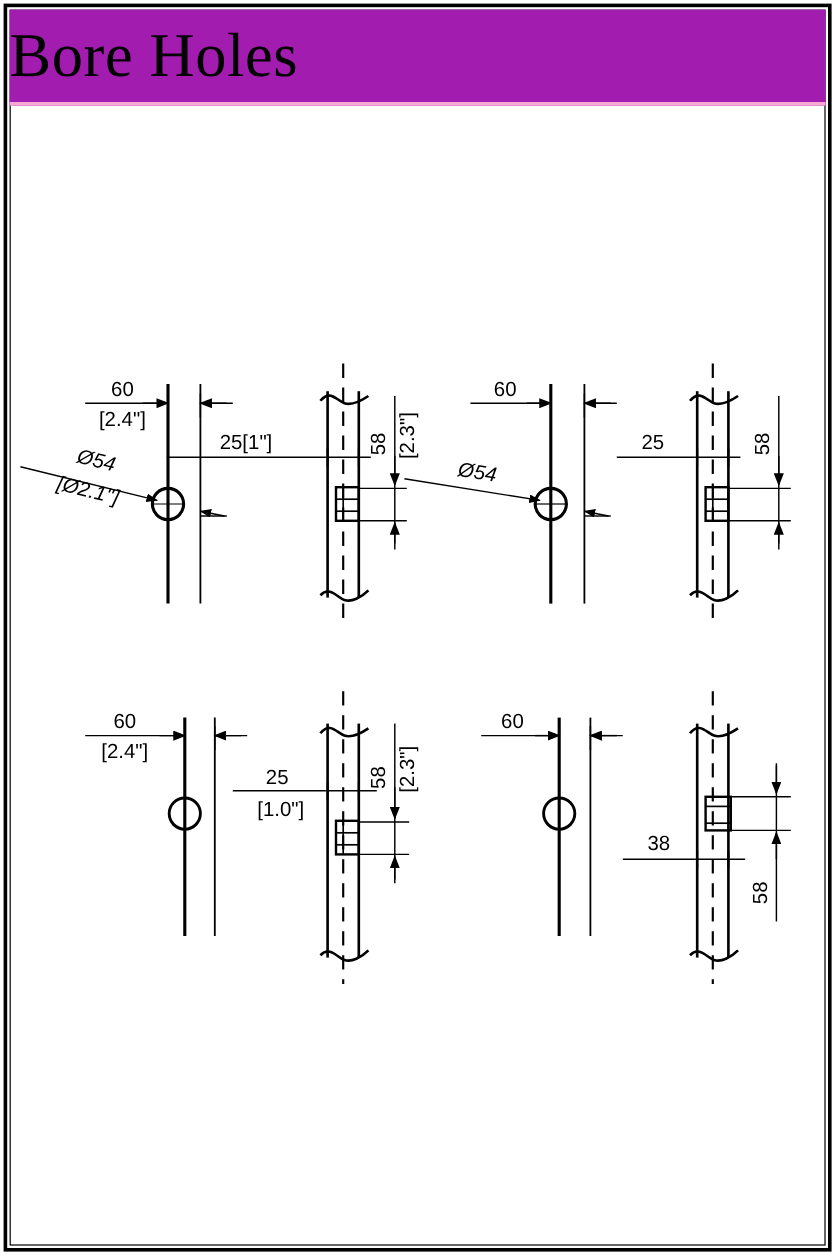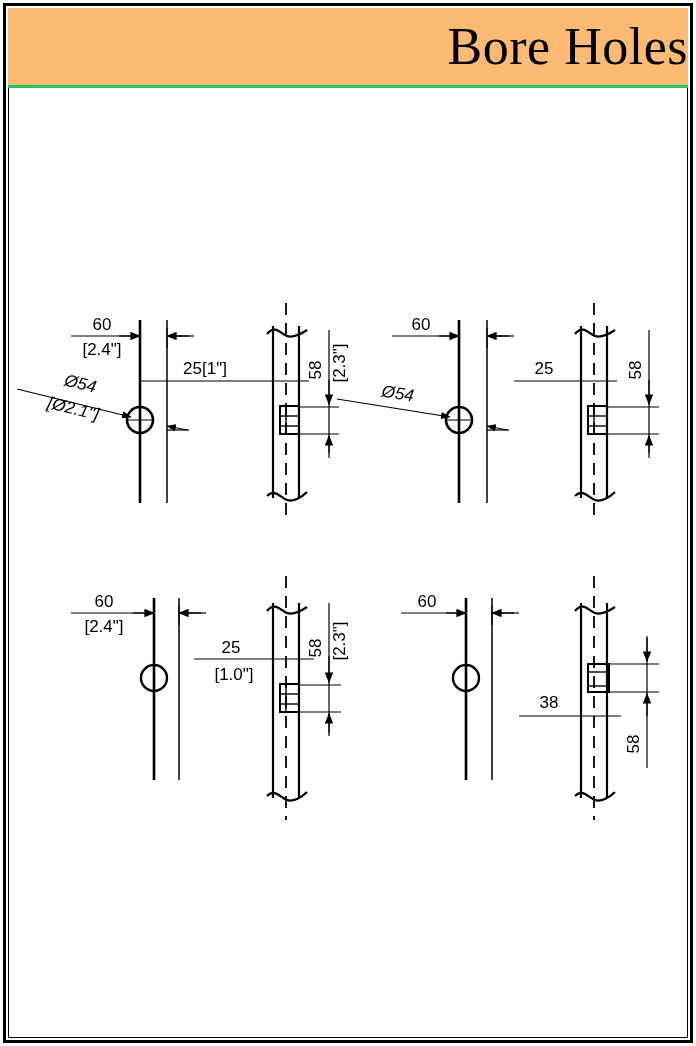--- a/index.html
+++ b/index.html
@@ -37,26 +37,26 @@
     box-sizing: border-box;
     pointer-events: none;
   }
   
   .title-block {
     position: absolute;
     left: 8px;
     top: 8px;
     width: 680px;
     height: 80px;
-    border-bottom: 3px solid #22c55e;
+    border-bottom: 3px solid #f9a8d4;
     box-sizing: border-box;
     display: flex;
     align-items: center;
-    justify-content: flex-end;
-    background: #fdba74;
+    justify-content: flex-start;
+    background: #a21caf;
   }
   .title-text {
     font-family: "Liberation Serif", serif;
     font-size: 52px;
     font-weight: 400;
     color: #000;
     letter-spacing: 0.5px;
     line-height: 1;
     white-space: nowrap;
   }

